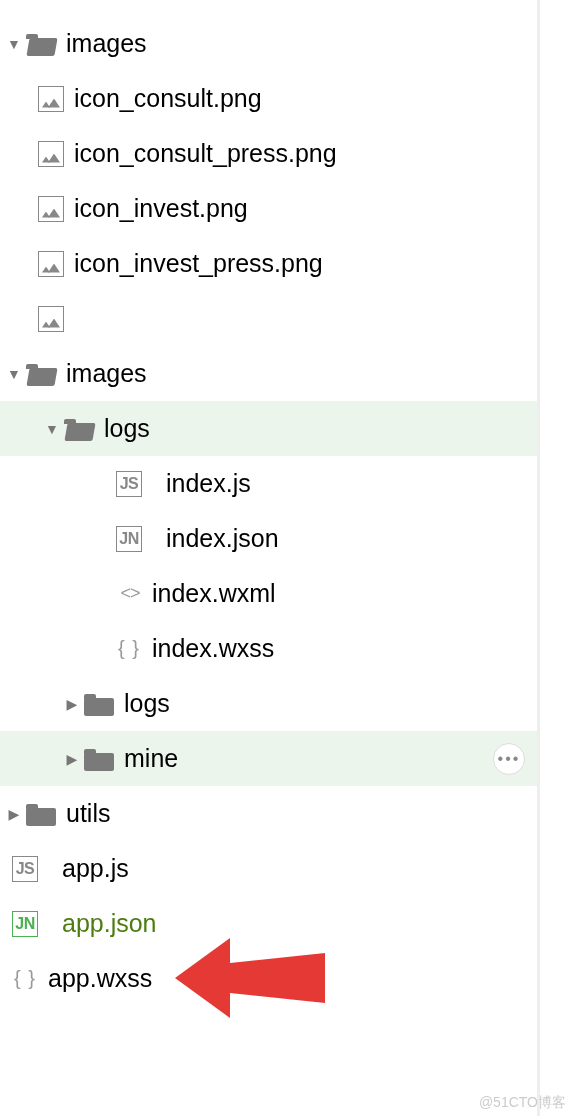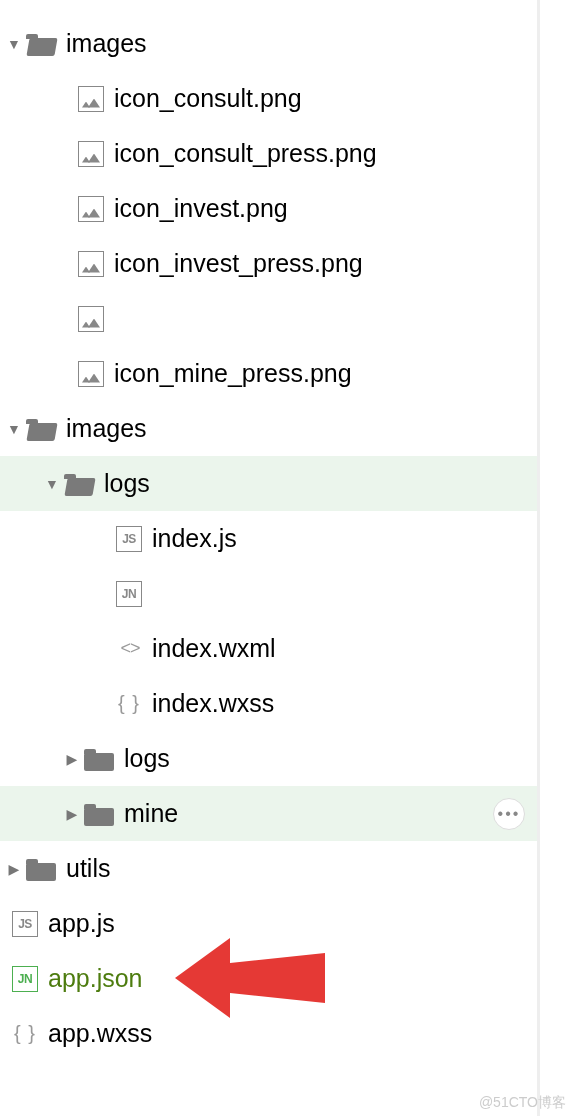--- a/index.html
+++ b/index.html
@@ -24,21 +24,21 @@
     height: 55px;
     padding-left: 6px;
     cursor: pointer;
     white-space: nowrap;
     position: relative;
   }
   .row.highlight { background: #ebf5ec; }
   .row.highlight.with-more { padding-right: 50px; }
   .indent-0 { padding-left: 6px; }
   .indent-1 { padding-left: 44px; }
-  .indent-2 { padding-left: 78px; }
+  .indent-2 { padding-left: 38px; }
   .indent-2b { padding-left: 64px; }
   .indent-3 { padding-left: 116px; }
   .indent-no-arrow-0 { padding-left: 12px; }
 
   .arrow {
     width: 16px;
     text-align: center;
     font-size: 14px;
     color: #777;
     margin-right: 4px;
@@ -94,22 +94,22 @@
     position: absolute;
     left: 9px; bottom: 3px;
     width: 12px; height: 9px;
     background: #888;
     clip-path: polygon(0 100%, 50% 0, 100% 100%);
   }
 
   .js-icon, .jn-icon {
     width: 26px; height: 26px;
     border: 1.5px solid #888;
-    margin-right: 10px;
-    font-size: 12px;
+    margin-right: 24px;
+    font-size: 16px;
     font-weight: 600;
     display: flex;
     align-items: center;
     justify-content: center;
     color: #888;
     background: #fff;
     letter-spacing: -0.5px;
   }
   .jn-icon.green { border-color: #4CAF50; color: #4CAF50; }
 
@@ -191,42 +191,39 @@
     <span class="img-icon"></span>
     <span class="label">icon_invest.png</span>
   </div>
   <div class="row indent-2">
     <span class="img-icon"></span>
     <span class="label">icon_invest_press.png</span>
   </div>
   <div class="row indent-2">
     <span class="img-icon"></span>
   </div>
-  <div class="row indent-2">
-    <span class="img-icon"></span>
-    <span class="label">icon_mine_press.png</span>
-  </div>
 
   <div class="row indent-0">
     <span class="arrow">▼</span>
     <span class="folder-icon folder-open"></span>
     <span class="label">images</span>
   </div>
 
   <div class="row indent-1 highlight">
     <span class="arrow">▼</span>
     <span class="folder-icon folder-open"></span>
     <span class="label">logs</span>
   </div>
   <div class="row indent-3">
     <span class="js-icon">JS</span>
     <span class="label">index.js</span>
   </div>
   <div class="row indent-3">
     <span class="jn-icon">JN</span>
+    <span class="label">index.json</span>
   </div>
   <div class="row indent-3">
     <span class="wxml-icon">&lt;&nbsp;&gt;</span>
     <span class="label">index.wxml</span>
   </div>
   <div class="row indent-3">
     <span class="wxss-icon">{ }</span>
     <span class="label">index.wxss</span>
   </div>
 

